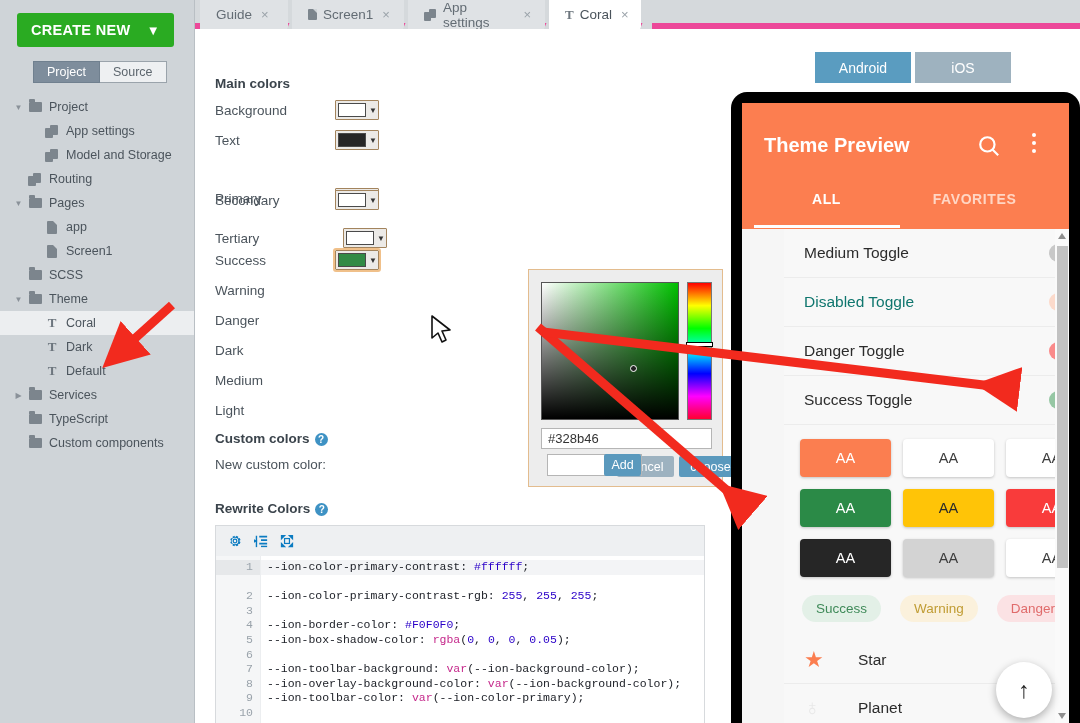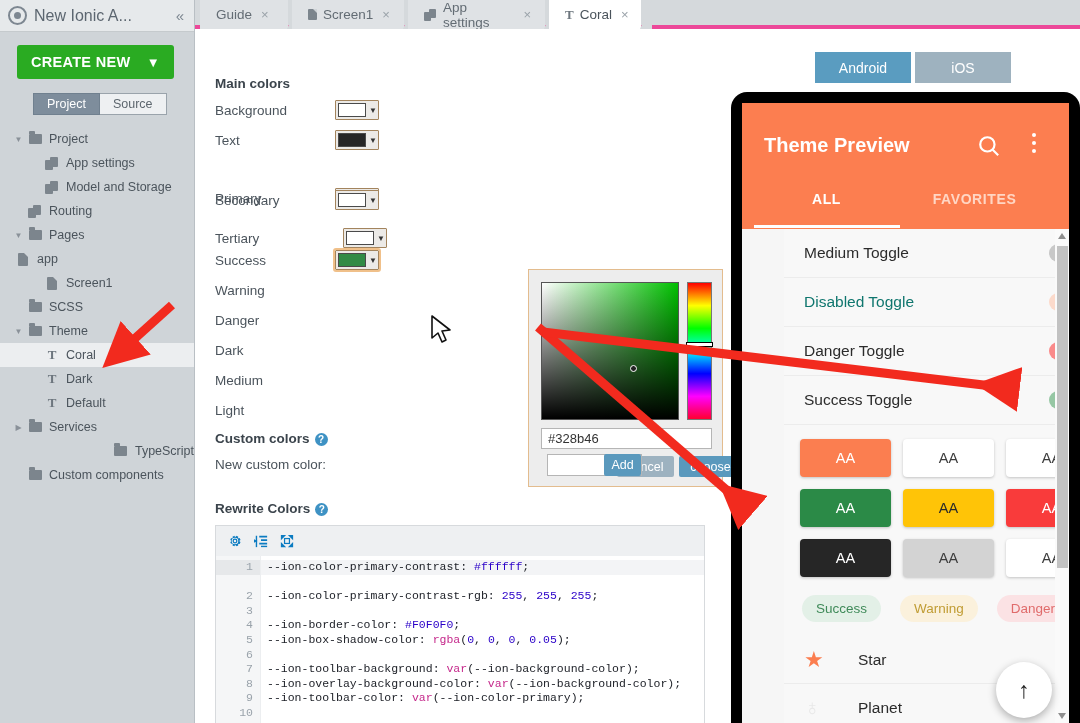--- a/index.html
+++ b/index.html
@@ -68,21 +68,21 @@
              border-style:solid; border-color:transparent #cfd4d8 transparent transparent; }
   .cfg { width:14px; height:13px; position:relative; }
   .cfg span{ position:absolute; background:#7c858d; border-radius:1px; }
   .cfg .c1{ left:0; top:3px; width:8px; height:10px; }
   .cfg .c2{ left:5px; top:0; width:8px; height:10px; }
   .tT { font-weight:bold; color:#6d767e; font-size:13px; font-family:"Liberation Serif",serif;}
 
   
   #tabbar {
     position:absolute; left:195px; top:0; width:885px; height:29px;
-    background:#d5d9dc; border-bottom:4px solid #ec4899;
+    background:#d5d9dc; border-bottom:6px solid #ec4899;
   }
   .tab {
     position:absolute; top:0; height:29px; display:flex; align-items:center;
     padding:0 14px 0 16px; background:#dfe2e5; color:#636c74; font-size:13.5px;
     cursor:pointer; gap:6px;
   }
   .tab.active { background:#ffffff; color:#4a535b; }
   .tab .x { color:#9aa2a9; font-size:13px; margin-left:3px; }
   .tab-sep { position:absolute; top:0; width:12px; height:29px; }
   .tab-sep:before{
@@ -246,25 +246,20 @@
   #arrows { position:absolute; left:0; top:0; width:1080px; height:723px;
             pointer-events:none; z-index:25; }
 
   
   #cursor { position:absolute; left:430px; top:315px; z-index:28; }
 </style>
 </head>
 <body>
 
 <div id="sidebar">
-  <div id="sidebar-head">
-    <div class="app-logo"></div>
-    <div class="app-title">New Ionic A...</div>
-    <div class="collapse-ic">«</div>
-  </div>
 
   <div id="create-new">
     <span>CREATE NEW</span>
     <span class="cn-chev">▼</span>
   </div>
 
   <div id="seg-tabs">
     <div class="seg active">Project</div>
     <div class="seg idle">Source</div>
   </div>
@@ -307,21 +302,21 @@
         </span>
         <span class="lbl">Routing</span>
       </div>
       <div class="row" style="padding-left: 12px;">
         <span class="tw">▼</span>
         <span class="ico">
           <span class="fold"></span>
         </span>
         <span class="lbl">Pages</span>
       </div>
-      <div class="row" style="">
+      <div class="row" style="padding-left: 29px;">
         <span class="tw empty"></span>
         <span class="ico">
           <span class="pg"></span>
         </span>
         <span class="lbl">app</span>
       </div>
       <div class="row" style="padding-left: 29px;">
         <span class="tw empty"></span>
         <span class="ico">
           <span class="pg"></span>
@@ -363,21 +358,21 @@
         </span>
         <span class="lbl">Default</span>
       </div>
       <div class="row" style="padding-left: 12px;">
         <span class="tw">▶</span>
         <span class="ico">
           <span class="fold"></span>
         </span>
         <span class="lbl">Services</span>
       </div>
-      <div class="row" style="padding-left: 12px; justify-content: flex-end;">
+      <div class="row" style="padding-left: 12px;">
         <span class="tw empty"></span>
         <span class="ico">
           <span class="fold"></span>
         </span>
         <span class="lbl">TypeScript</span>
       </div>
       <div class="row" style="padding-left: 12px;">
         <span class="tw empty"></span>
         <span class="ico">
           <span class="fold"></span>

